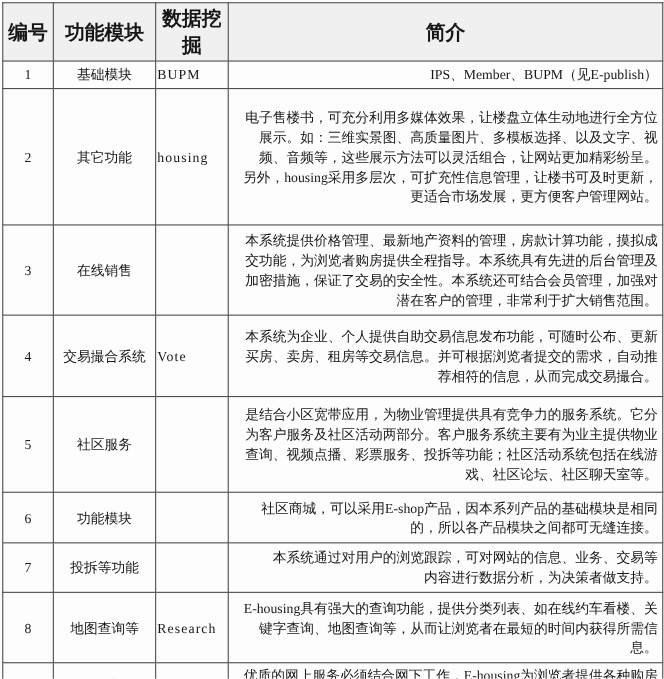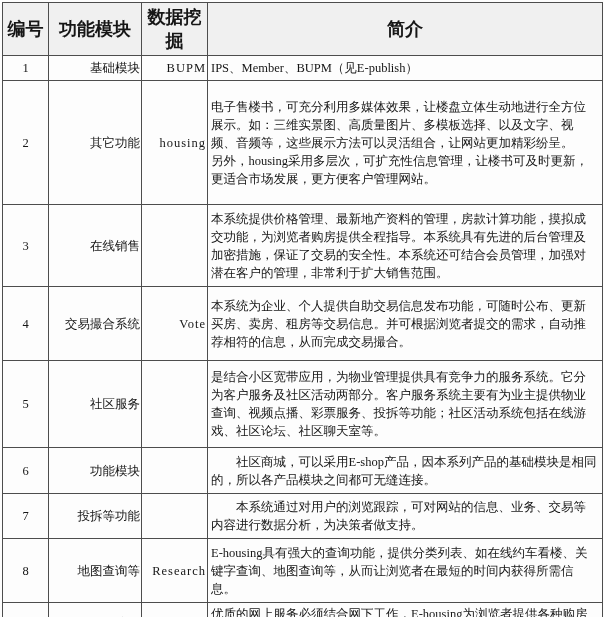--- a/index.html
+++ b/index.html
@@ -32,24 +32,24 @@
     font-weight: bold;
     text-align: center;
     padding: 2px;
   }
   table.features td {
     font-size: 12.5px;
     line-height: 18px;
     background: #fdfdfd;
   }
   .c-num  { text-align: center; }
-  .c-mod  { text-align: right; margin-left: 44px; }
-  .c-abbr { text-align: right; font-size: 12px; letter-spacing: 1px; }
+  .c-mod  { text-align: center; margin-left: 44px; }
+  .c-abbr { text-align: left; font-size: 12px; letter-spacing: 1px; }
   .c-intro {
-    text-align: left;
+    text-align: right;
     padding: 2px 4px 2px 3px;
     white-space: pre-line;
   }
   tr.h-header { height: 25px; }
   tr.h1 { height: 25px; }
   tr.h2 { height: 124px; }
   tr.h3 { height: 82px; }
   tr.h4 { height: 74px; }
   tr.h5 { height: 87px; }
   tr.h6 { height: 46px; }

